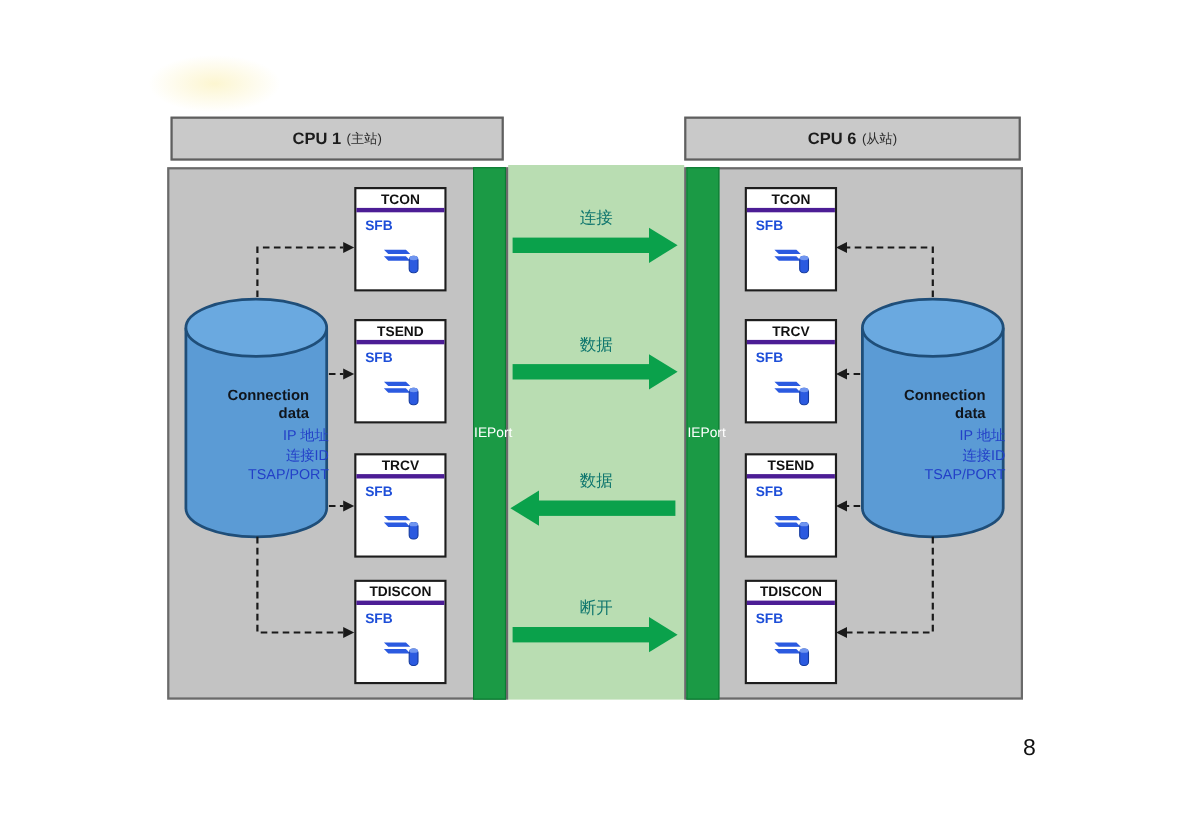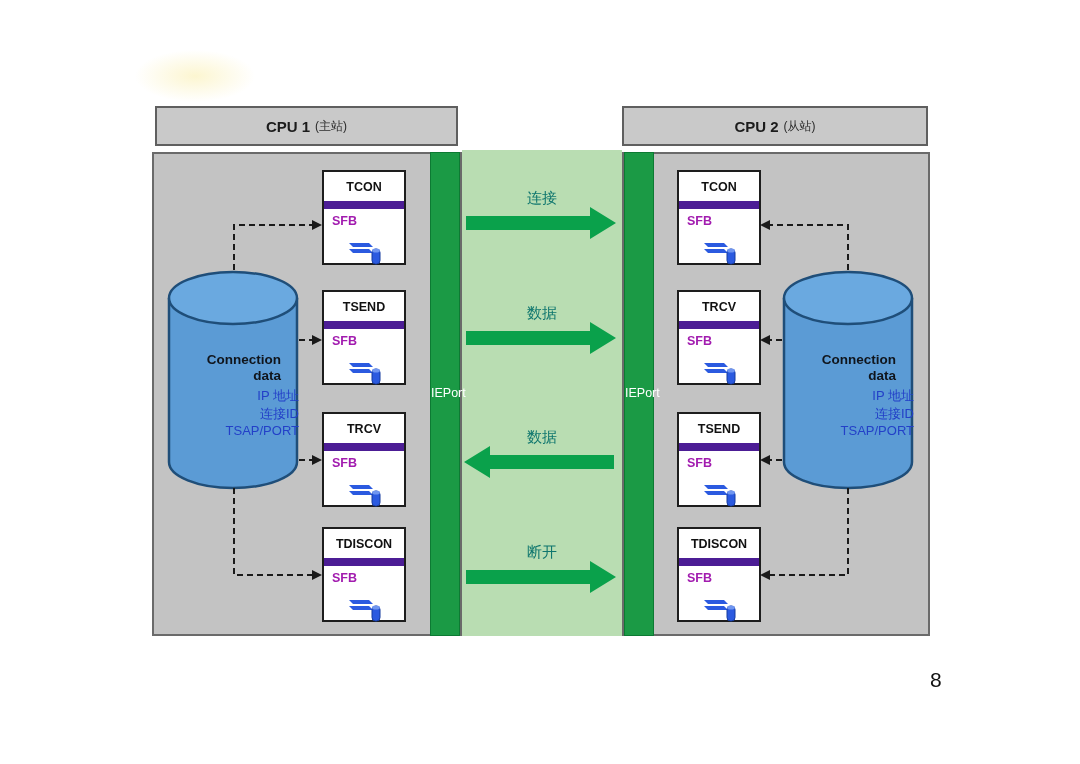--- a/index.html
+++ b/index.html
@@ -26,25 +26,25 @@
   
   .channel { position:absolute; left:462px; top:150px; width:160px; height:486px; background:#b9ddb2; }
   .port-bar {
     position:absolute; top:152px; width:30px; height:484px; background:#1b9a45; border:1px solid #0d7a33;
     display:flex; align-items:center; justify-content:space-between;
     color:#fff; font-size:12.5px; line-height:1.25;
   }
   
   .block { position:absolute; width:84px; height:95px; background:#ffffff; border:2px solid #1d1d1d; }
   .block .bt {
-    height:37px; border-bottom:8px solid #4c1d95; display:flex; align-items:center; justify-content:center;
+    height:21px; border-bottom:4px solid #4c1d95; display:flex; align-items:center; justify-content:center;
     font-weight:bold; font-size:12.5px; color:#111;
   }
   .block .bb { position:relative; height:68px; }
-  .block .sfb { position:absolute; left:8px; top:5px; font-weight:bold; font-size:12.5px; color:#a21caf; }
+  .block .sfb { position:absolute; left:8px; top:5px; font-weight:bold; font-size:12.5px; color:#1d4ed8; }
   .block .icon { position:absolute; left:22px; top:26px; }
   
   .cyl { position:absolute; width:132px; height:220px; }
   .cyl-text { position:absolute; left:0; right:0; top:82px; text-align:right; }
   .cd-title { font-weight:bold; font-size:13.5px; color:#10151c; line-height:1.15; padding:0 18px; margin-bottom:4px; }
   .cd-line { font-size:13px; color:#2340c8; line-height:1.35;padding-left:28px; }
   
   .arrow-label { position:absolute; left:462px; width:160px; text-align:center; font-size:15px; color:#0f766e; }
   .abar { position:absolute; width:124px; height:14px; background:#0aa14b; }
   .ahead-r { position:absolute; width:0; height:0; border-top:16px solid transparent; border-bottom:16px solid transparent; border-left:26px solid #0aa14b; }
@@ -65,21 +65,21 @@
 
 <div class="canvas">
 
   <div class="smudge"></div>
 
   <div class="cpu-header" style="left:155px; width:303px;">
     <span class="t">CPU 1</span>
     <span class="s">(主站)</span>
   </div>
   <div class="cpu-header" style="left:622px; width:306px;">
-    <span class="t">CPU 2</span>
+    <span class="t">CPU 6</span>
     <span class="s">(从站)</span>
   </div>
 
   <div class="channel"></div>
   <div class="cpu-body" style="left:152px; width:310px;"></div>
   <div class="cpu-body" style="left:622px; width:308px;"></div>
 
   <div class="port-bar" style="left:430px;">
     <span>IE</span>
     <span>Port</span>

